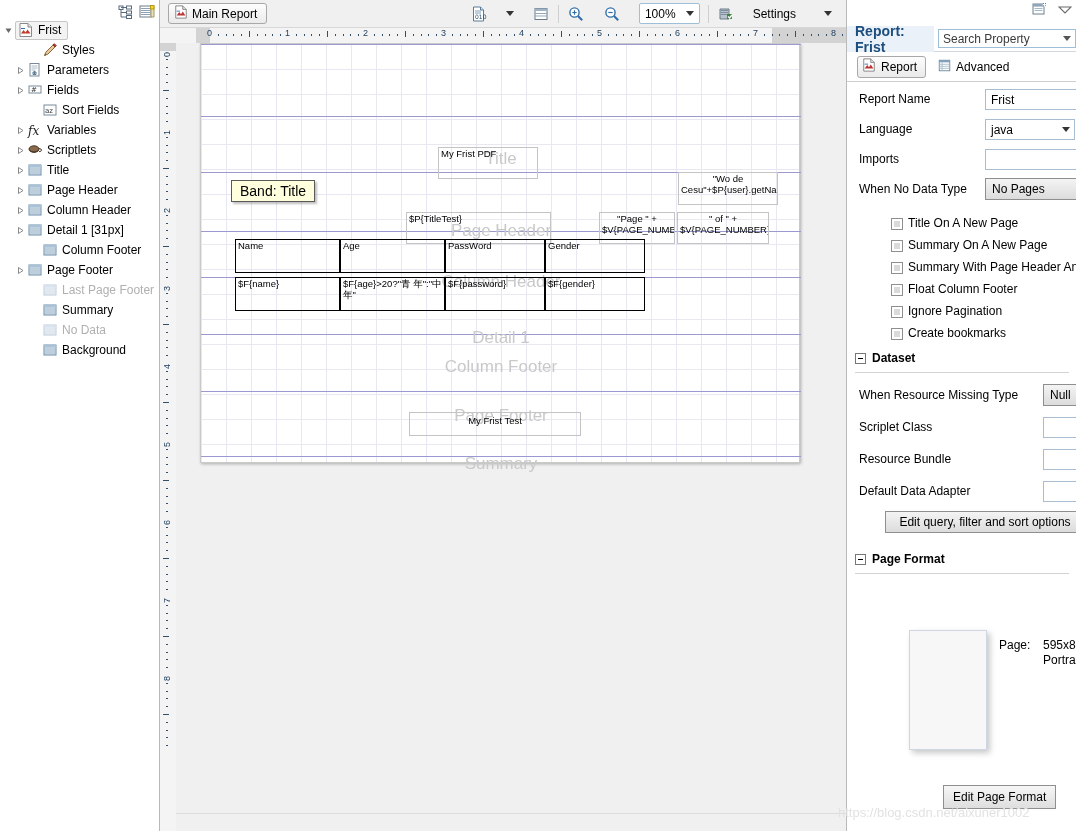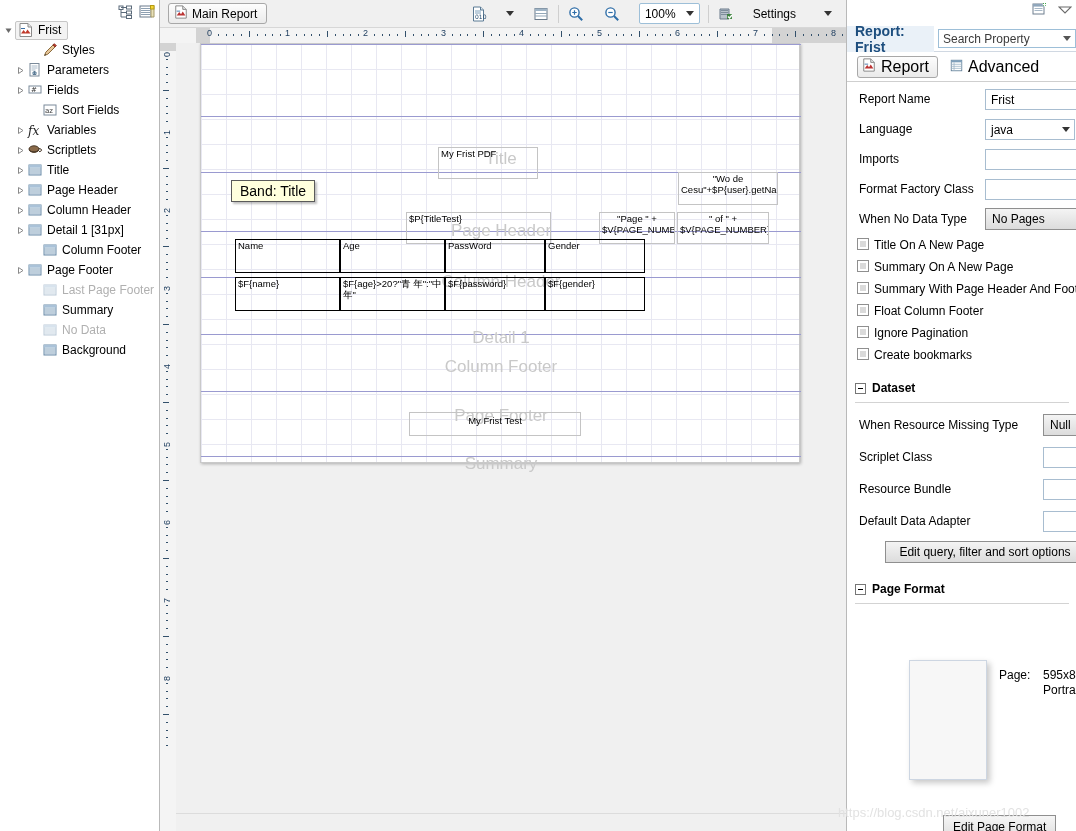--- a/index.html
+++ b/index.html
@@ -161,42 +161,42 @@
   #search-prop {
     margin-left: 4px; border: 1px solid #9dbfd8; background: #fff;
     height: 19px; width: 140px; font-size: 12px; color: #3b3b3b;
     display: flex; align-items: center; padding: 0 4px;
   }
   #props-tabs {
     height: 30px; display: flex; align-items: center; gap: 8px;
     padding-left: 10px; border-bottom: 1px solid #cfcfcf;
   }
   .ptab {
-    display: inline-flex; align-items: center; gap: 5px; font-size: 16px;
+    display: inline-flex; align-items: center; gap: 5px; font-size: 12px;
     padding: 2px 8px 2px 4px; height: 22px; border-radius: 3px;
   }
   .ptab.active { border: 1px solid #a8a8a8; background: linear-gradient(#fdfdfd,#eaeaea); }
   #props-body { position: absolute; left: 0; top: 84px; width: 230px; height: 747px; }
   .prow { position: relative; height: 30px; display: flex; align-items: center; }
   .plabel { font-size: 12px; color: #000; padding-left: 12px; width: 140px; }
   .field-in {
     position: absolute; height: 21px; border: 1px solid #a8bdd0; background: #fff;
     font-size: 12px; display: flex; align-items: center; padding: 0 5px; color: #000;
   }
   .field-btn {
     position: absolute; height: 22px; border: 1px solid #8f8f8f;
     background: linear-gradient(#f4f4f4,#dcdcdc); font-size: 12px;
     display: flex; align-items: center; padding: 0 6px; color: #000;
   }
   .field-combo {
     position: absolute; height: 21px; border: 1px solid #a8bdd0; background: #fff;
     font-size: 12px; display: flex; align-items: center;
     justify-content: space-between; padding: 0 4px 0 5px; color: #000;
   }
-  .cbrow { display: flex; align-items: flex-start; height: 22px; padding-left: 10px; gap: 5px; }
+  .cbrow { display: flex; align-items: flex-end; height: 22px; padding-left: 10px; gap: 5px; margin-left: 34px; }
   .cbox {
     width: 12px; height: 12px; border: 1px solid #8f8f8f; background: #fff;
     display: inline-block; flex: 0 0 12px; position: relative;
   }
   .cbox::after {
     content: ""; position: absolute; inset: 2px; background: #dadada;
   }
   .cbrow span.cbl { font-size: 12px; white-space: nowrap; }
   .section {
     display: flex; align-items: center; gap: 6px; padding-left: 8px;
@@ -886,24 +886,20 @@
           <span>java</span>
           <span class="caret-dn"></span>
         </span>
       </div>
 
       <div class="prow" style="height:30px;">
         <span class="plabel">Imports</span>
         <span class="field-in" style="left:138px; top:5px; width:120px;"></span>
       </div>
 
-      <div class="prow" style="height:30px;">
-        <span class="plabel">Format Factory Class</span>
-        <span class="field-in" style="left:138px; top:5px; width:120px;"></span>
-      </div>
 
       <div class="prow" style="height:30px;">
         <span class="plabel">When No Data Type</span>
         <span class="field-btn" style="left:138px; top:4px; width:120px;">No Pages</span>
       </div>
 
       <div style="margin-top:4px;">
         <div class="cbrow">
           <span class="cbox"></span>
           <span class="cbl">Title On A New Page</span>

